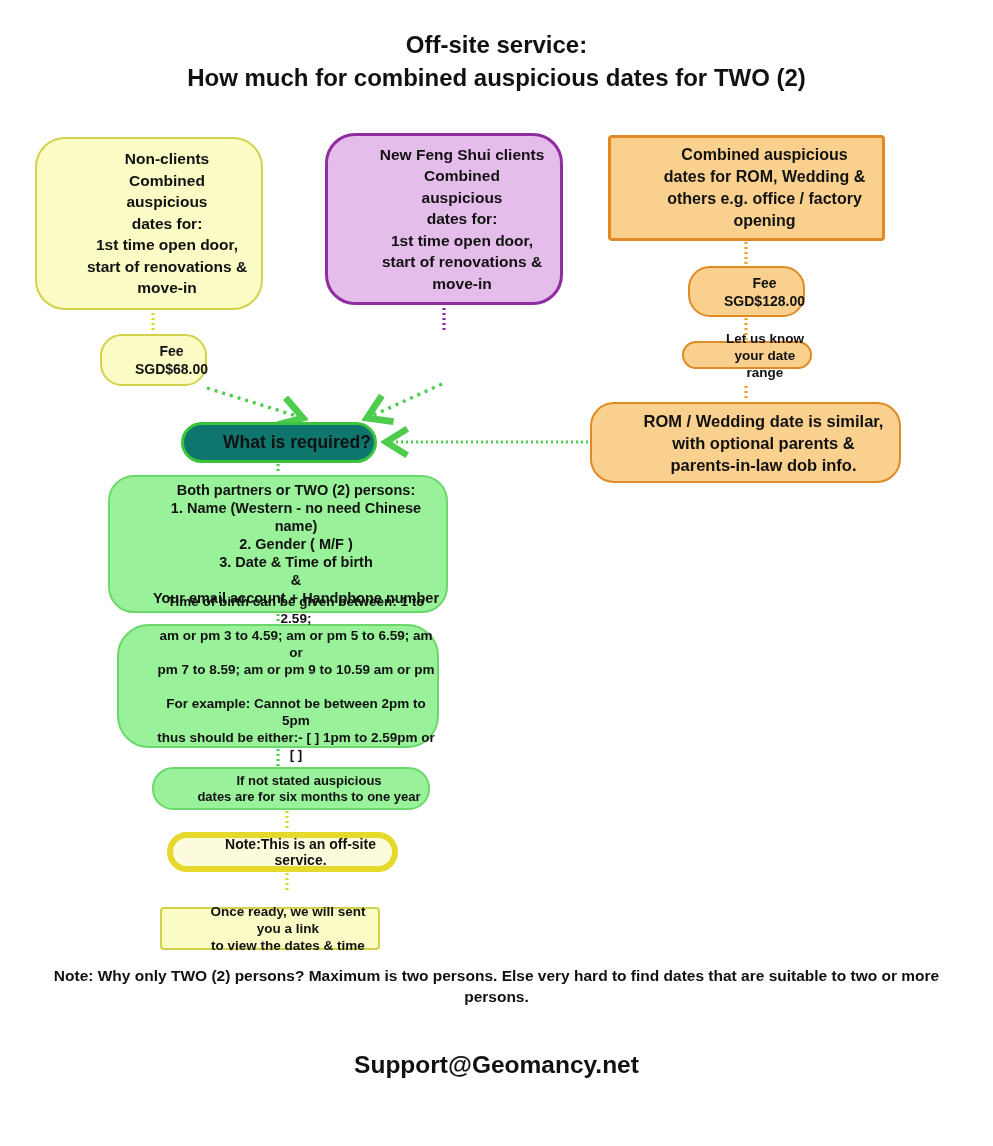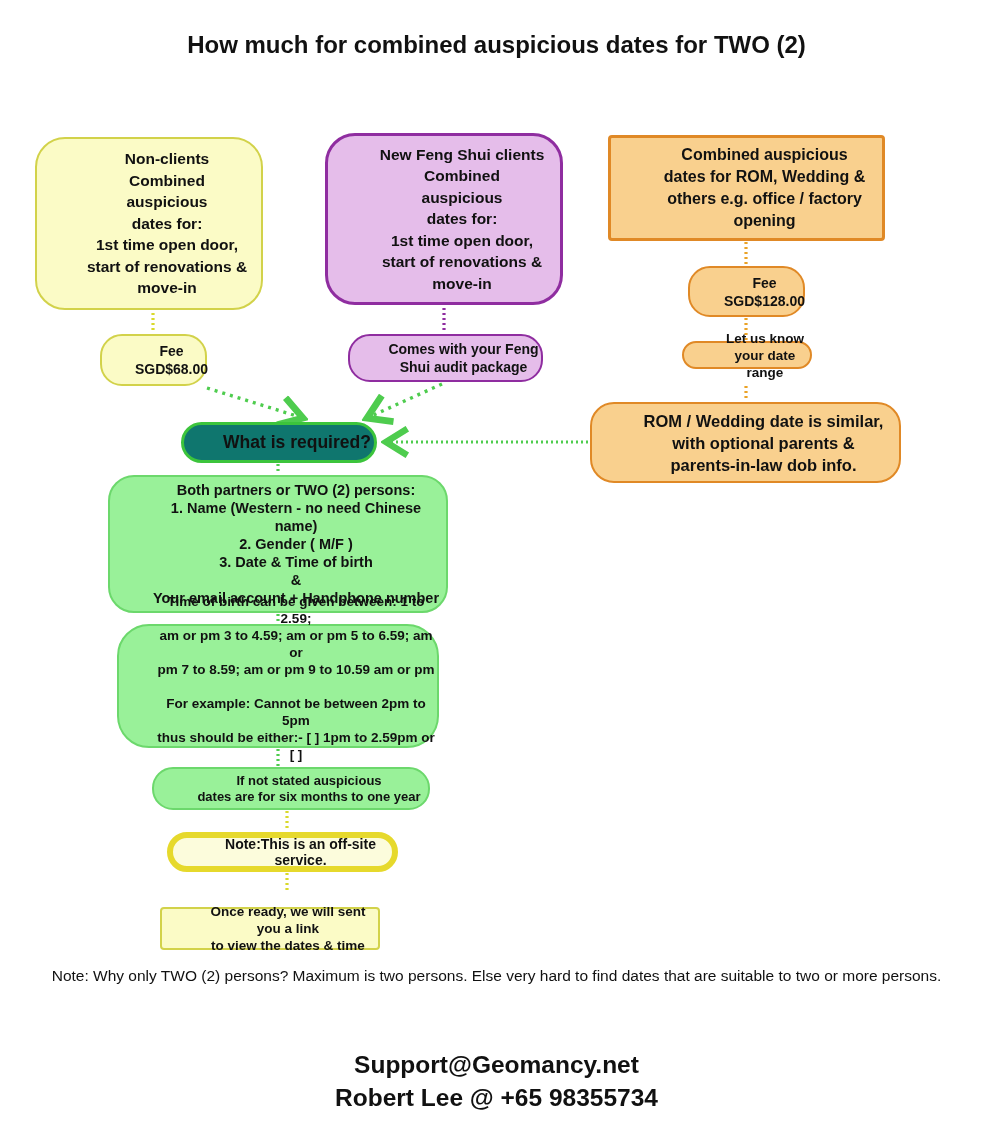--- a/index.html
+++ b/index.html
@@ -72,21 +72,21 @@
     border-radius:21px; font-size:13px; line-height:16px;}
   
   .box-noteoffsite{left:167px; top:832px; width:231px; height:40px;
     background:#fcfcdc; border:6px solid var(--note-border);
     border-radius:20px; font-size:14px;}
   .box-onceready{left:160px; top:894px; width:220px; height:43px;
     background:var(--yellow-fill); border:2px solid var(--yellow-border);
     border-radius:4px; font-size:13.5px; line-height:17px;margin-top:13px;}
   .footer-note{
     position:absolute; left:31px; top:965px; width:931px;
-    text-align:center; font-weight:normal; font-size:15.5px; line-height:21px;
+    text-align:center; font-weight:bold; font-size:15.5px; line-height:21px;
   }
   .footer-contact{
     position:absolute; left:0; top:1048px; width:993px;
     text-align:center; font-weight:bold; font-size:24.5px; line-height:33px;
   }
   
   svg.connectors{position:absolute; left:0; top:0; pointer-events:none;}
   .conn{fill:none; stroke-width:3.2; stroke-linecap:butt;}
   .conn.dot{stroke-dasharray:2 3;}
   .conn.dash{stroke-dasharray:3 5; stroke-width:3.4;}
@@ -95,20 +95,21 @@
   .conn.orange{stroke:var(--orange-connector);}
   .conn.green{stroke:var(--green-connector);}
   .mk{stroke:var(--green-connector); stroke-width:2.4; fill:none; stroke-linejoin:miter;}
 </style>
 </head>
 <body>
 
 <div class="canvas">
 
   <div class="title">
+    <div>Off-site service:</div>
     <div>How much for combined auspicious dates for TWO (2)</div>
   </div>
 
   <svg class="connectors" width="993" height="1146" viewBox="0 0 993 1146">
     <defs>
       <marker id="arrow-green" viewBox="0 0 12 12" refX="10" refY="6" markerWidth="10" markerHeight="10" orient="auto-start-reverse">
         <path class="mk" d="M2,1 L10,6 L2,11"></path>
       </marker>
     </defs>
     <line class="conn dot yellow" x1="153" y1="313" x2="153" y2="333"></line>
@@ -140,22 +141,20 @@
 1st time open door,
 start of renovations &amp;
 move-in</div>
   <div class="node box-combinedrom">Combined auspicious
 dates for ROM, Wedding &amp;
 others e.g. office / factory
 opening</div>
 
   <div class="node box-fee68">Fee
 SGD$68.00</div>
-  <div class="node box-comeswith">Comes with your Feng
-Shui audit package</div>
   <div class="node box-fee128">Fee
 SGD$128.00</div>
   <div class="node box-daterange">Let us know
 your date range</div>
   <div class="node box-romsimilar">ROM / Wedding date is similar,
 with optional parents &amp;
 parents-in-law dob info.</div>
 
   <div class="node box-whatreq">What is required?</div>
   <div class="node box-requirements">Both partners or TWO (2) persons:
@@ -175,16 +174,15 @@
   <div class="node box-ifnotstated">If not stated auspicious
 dates are for six months to one year</div>
 
   <div class="node box-noteoffsite">Note:This is an off-site service.</div>
   <div class="node box-onceready">Once ready, we will sent you a link
 to view the dates &amp; time</div>
 
   <div class="footer-note">Note: Why only TWO (2) persons? Maximum is two persons. Else very hard to find dates that are suitable to two or more persons.</div>
   <div class="footer-contact">
     <div>Support@Geomancy.net</div>
-    <div>Robert Lee @ +65 98355734</div>
   </div>
 
 </div>
 
 </body></html>

